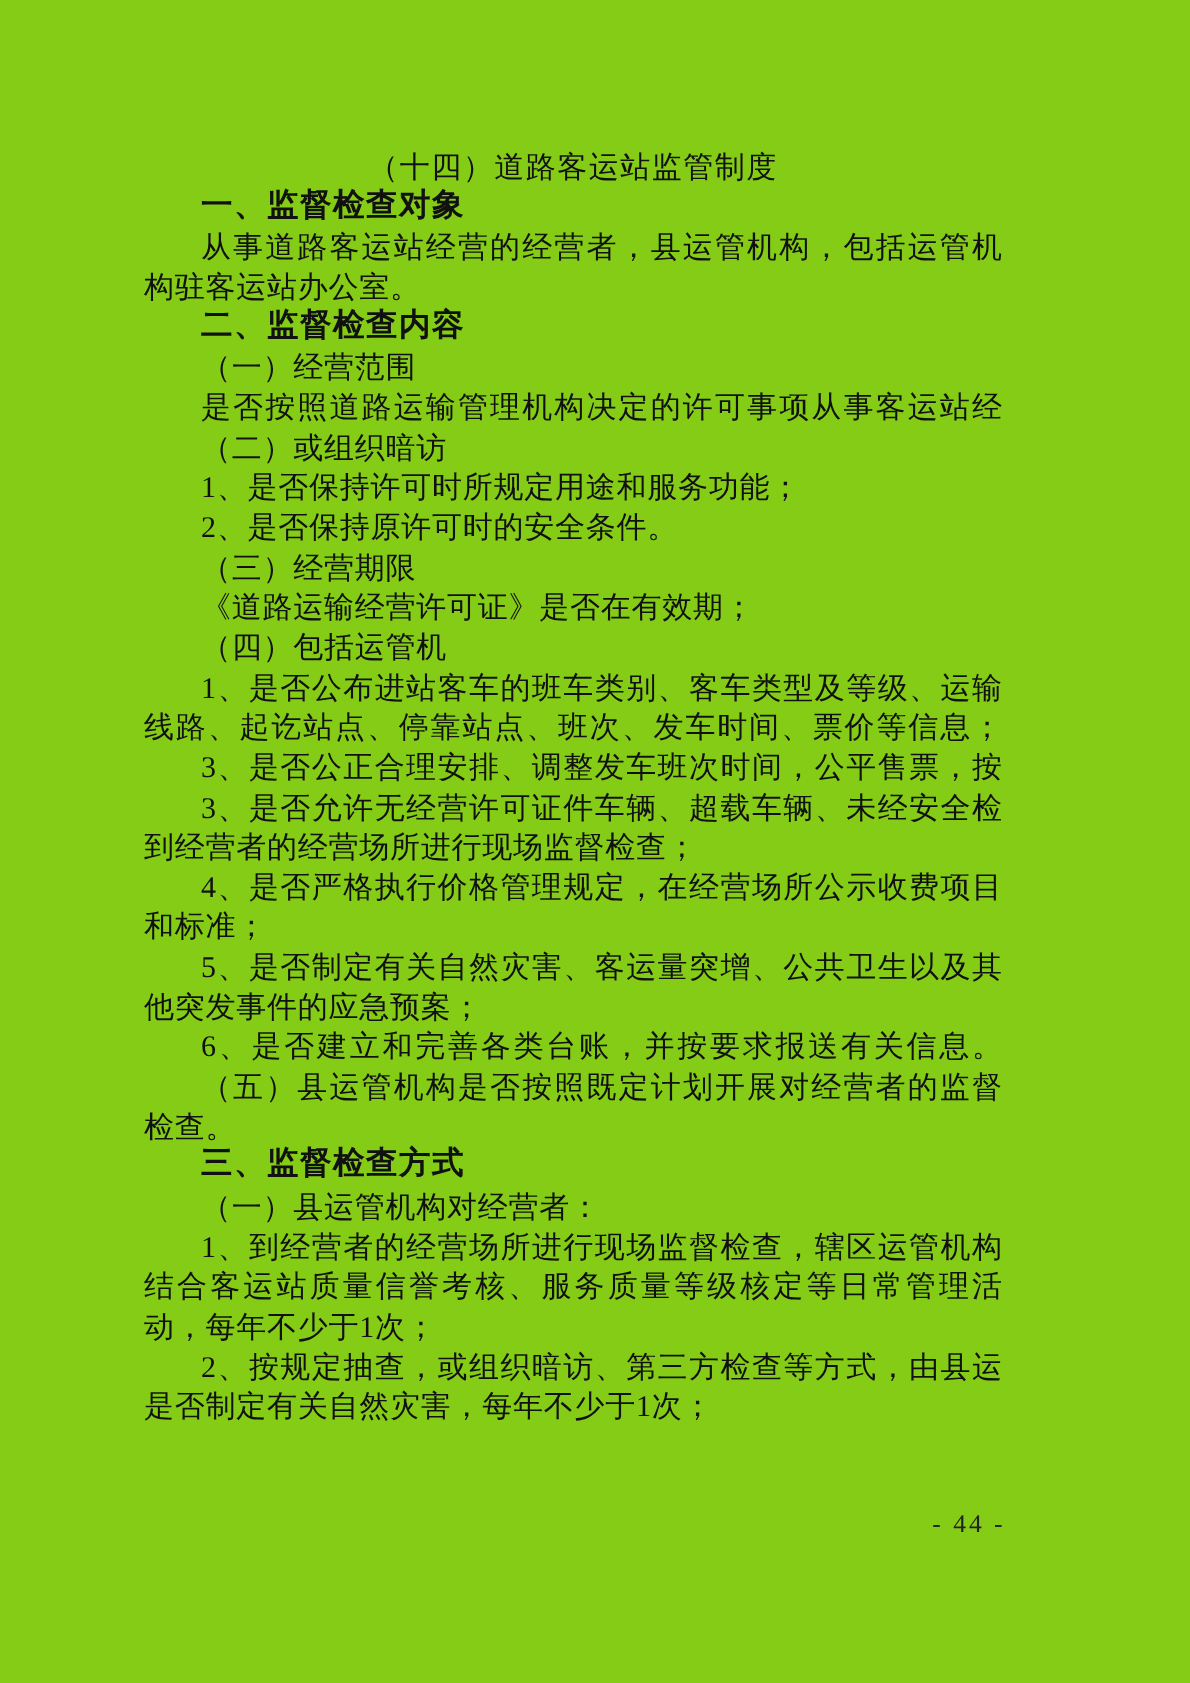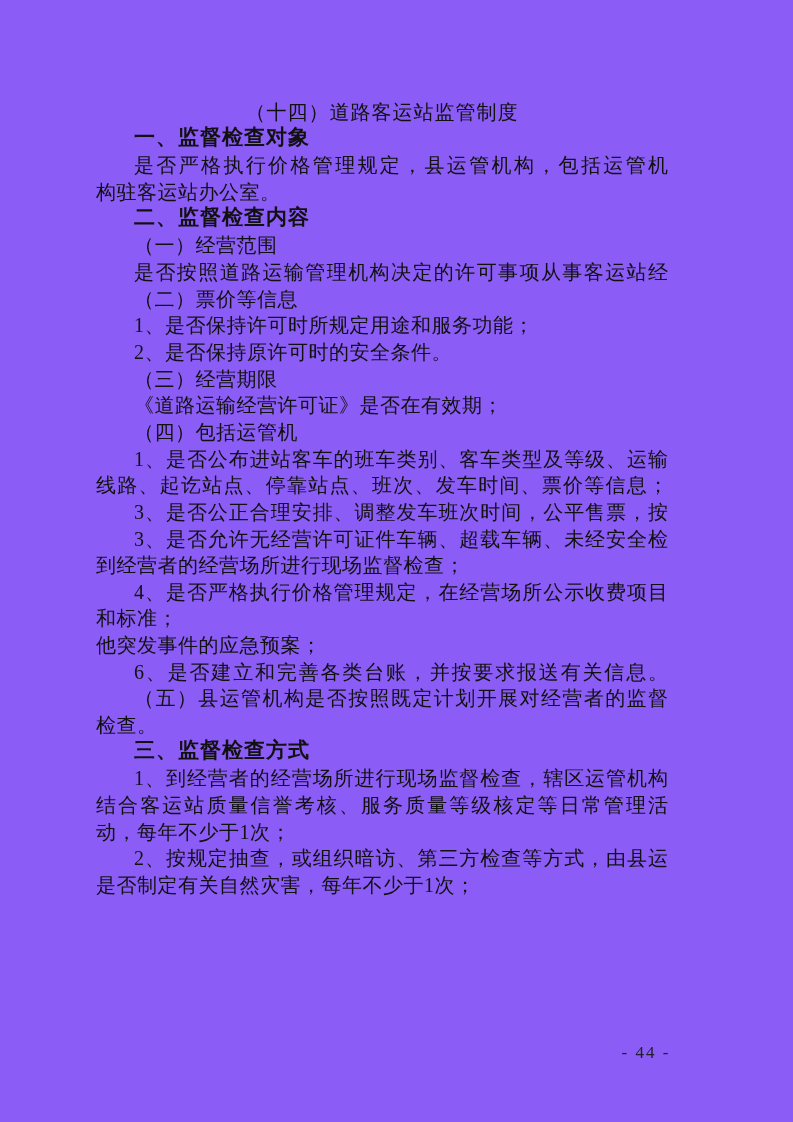--- a/index.html
+++ b/index.html
@@ -4,21 +4,21 @@
 <style>
   html, body {
     margin: 0;
     padding: 0;
     background: #ffffff;
   }
   .page {
     position: relative;
     width: 793px;
     height: 1122px;
-    background: #8b5cf6;
+    background: #84cc16;
     overflow: hidden;
     font-family: "Liberation Serif", "DejaVu Serif", serif;
     color: #111111;
   }
   .content {
     position: absolute;
     left: 96px;
     top: 99px;
     width: 572px;
   }
@@ -42,62 +42,64 @@
   .line.p-full, .line.p-end {
     padding-left: 38px;
   }
   .line.p-full, .line.c-full {
     text-align: justify;
     text-align-last: justify;
     letter-spacing: 0;
   }
   .footer {
     position: absolute;
-    top: 1042px;
+    top: 1005px;
     left: 612px;
     width: 68px;
     height: 22px;
     line-height: 22px;
     text-align: center;
     font-size: 17px;
     font-family: "Liberation Serif", "DejaVu Serif", serif;
     color: #222222;
     letter-spacing: 2px;
   }
 </style>
 </head>
 <body>
 
 <div class="page">
   <div class="content">
       <div class="line title">（十四）道路客运站监管制度</div>
       <div class="line heading">一、监督检查对象</div>
-      <div class="line p-full">是否严格执行价格管理规定，县运管机构，包括运管机</div>
+      <div class="line p-full">从事道路客运站经营的经营者，县运管机构，包括运管机</div>
       <div class="line c-end">构驻客运站办公室。</div>
       <div class="line heading">二、监督检查内容</div>
       <div class="line p-end">（一）经营范围</div>
       <div class="line p-full">是否按照道路运输管理机构决定的许可事项从事客运站经</div>
-      <div class="line p-end">（二）票价等信息</div>
+      <div class="line p-end">（二）或组织暗访</div>
       <div class="line p-end">1、是否保持许可时所规定用途和服务功能；</div>
       <div class="line p-end">2、是否保持原许可时的安全条件。</div>
       <div class="line p-end">（三）经营期限</div>
       <div class="line p-end">《道路运输经营许可证》是否在有效期；</div>
       <div class="line p-end">（四）包括运管机</div>
       <div class="line p-full">1、是否公布进站客车的班车类别、客车类型及等级、运输</div>
       <div class="line c-full">线路、起讫站点、停靠站点、班次、发车时间、票价等信息；</div>
       <div class="line p-full">3、是否公正合理安排、调整发车班次时间，公平售票，按</div>
       <div class="line p-full">3、是否允许无经营许可证件车辆、超载车辆、未经安全检</div>
       <div class="line c-end">到经营者的经营场所进行现场监督检查；</div>
       <div class="line p-full">4、是否严格执行价格管理规定，在经营场所公示收费项目</div>
       <div class="line c-end">和标准；</div>
+      <div class="line p-full">5、是否制定有关自然灾害、客运量突增、公共卫生以及其</div>
       <div class="line c-end">他突发事件的应急预案；</div>
       <div class="line p-full">6、是否建立和完善各类台账，并按要求报送有关信息。</div>
       <div class="line p-full">（五）县运管机构是否按照既定计划开展对经营者的监督</div>
       <div class="line c-end">检查。</div>
       <div class="line heading">三、监督检查方式</div>
+      <div class="line p-end">（一）县运管机构对经营者：</div>
       <div class="line p-full">1、到经营者的经营场所进行现场监督检查，辖区运管机构</div>
       <div class="line c-full">结合客运站质量信誉考核、服务质量等级核定等日常管理活</div>
       <div class="line c-end">动，每年不少于1次；</div>
       <div class="line p-full">2、按规定抽查，或组织暗访、第三方检查等方式，由县运</div>
       <div class="line c-end">是否制定有关自然灾害，每年不少于1次；</div>
     </div>
   <div class="footer">- 44 -</div>
 </div>
 
 </body></html>

